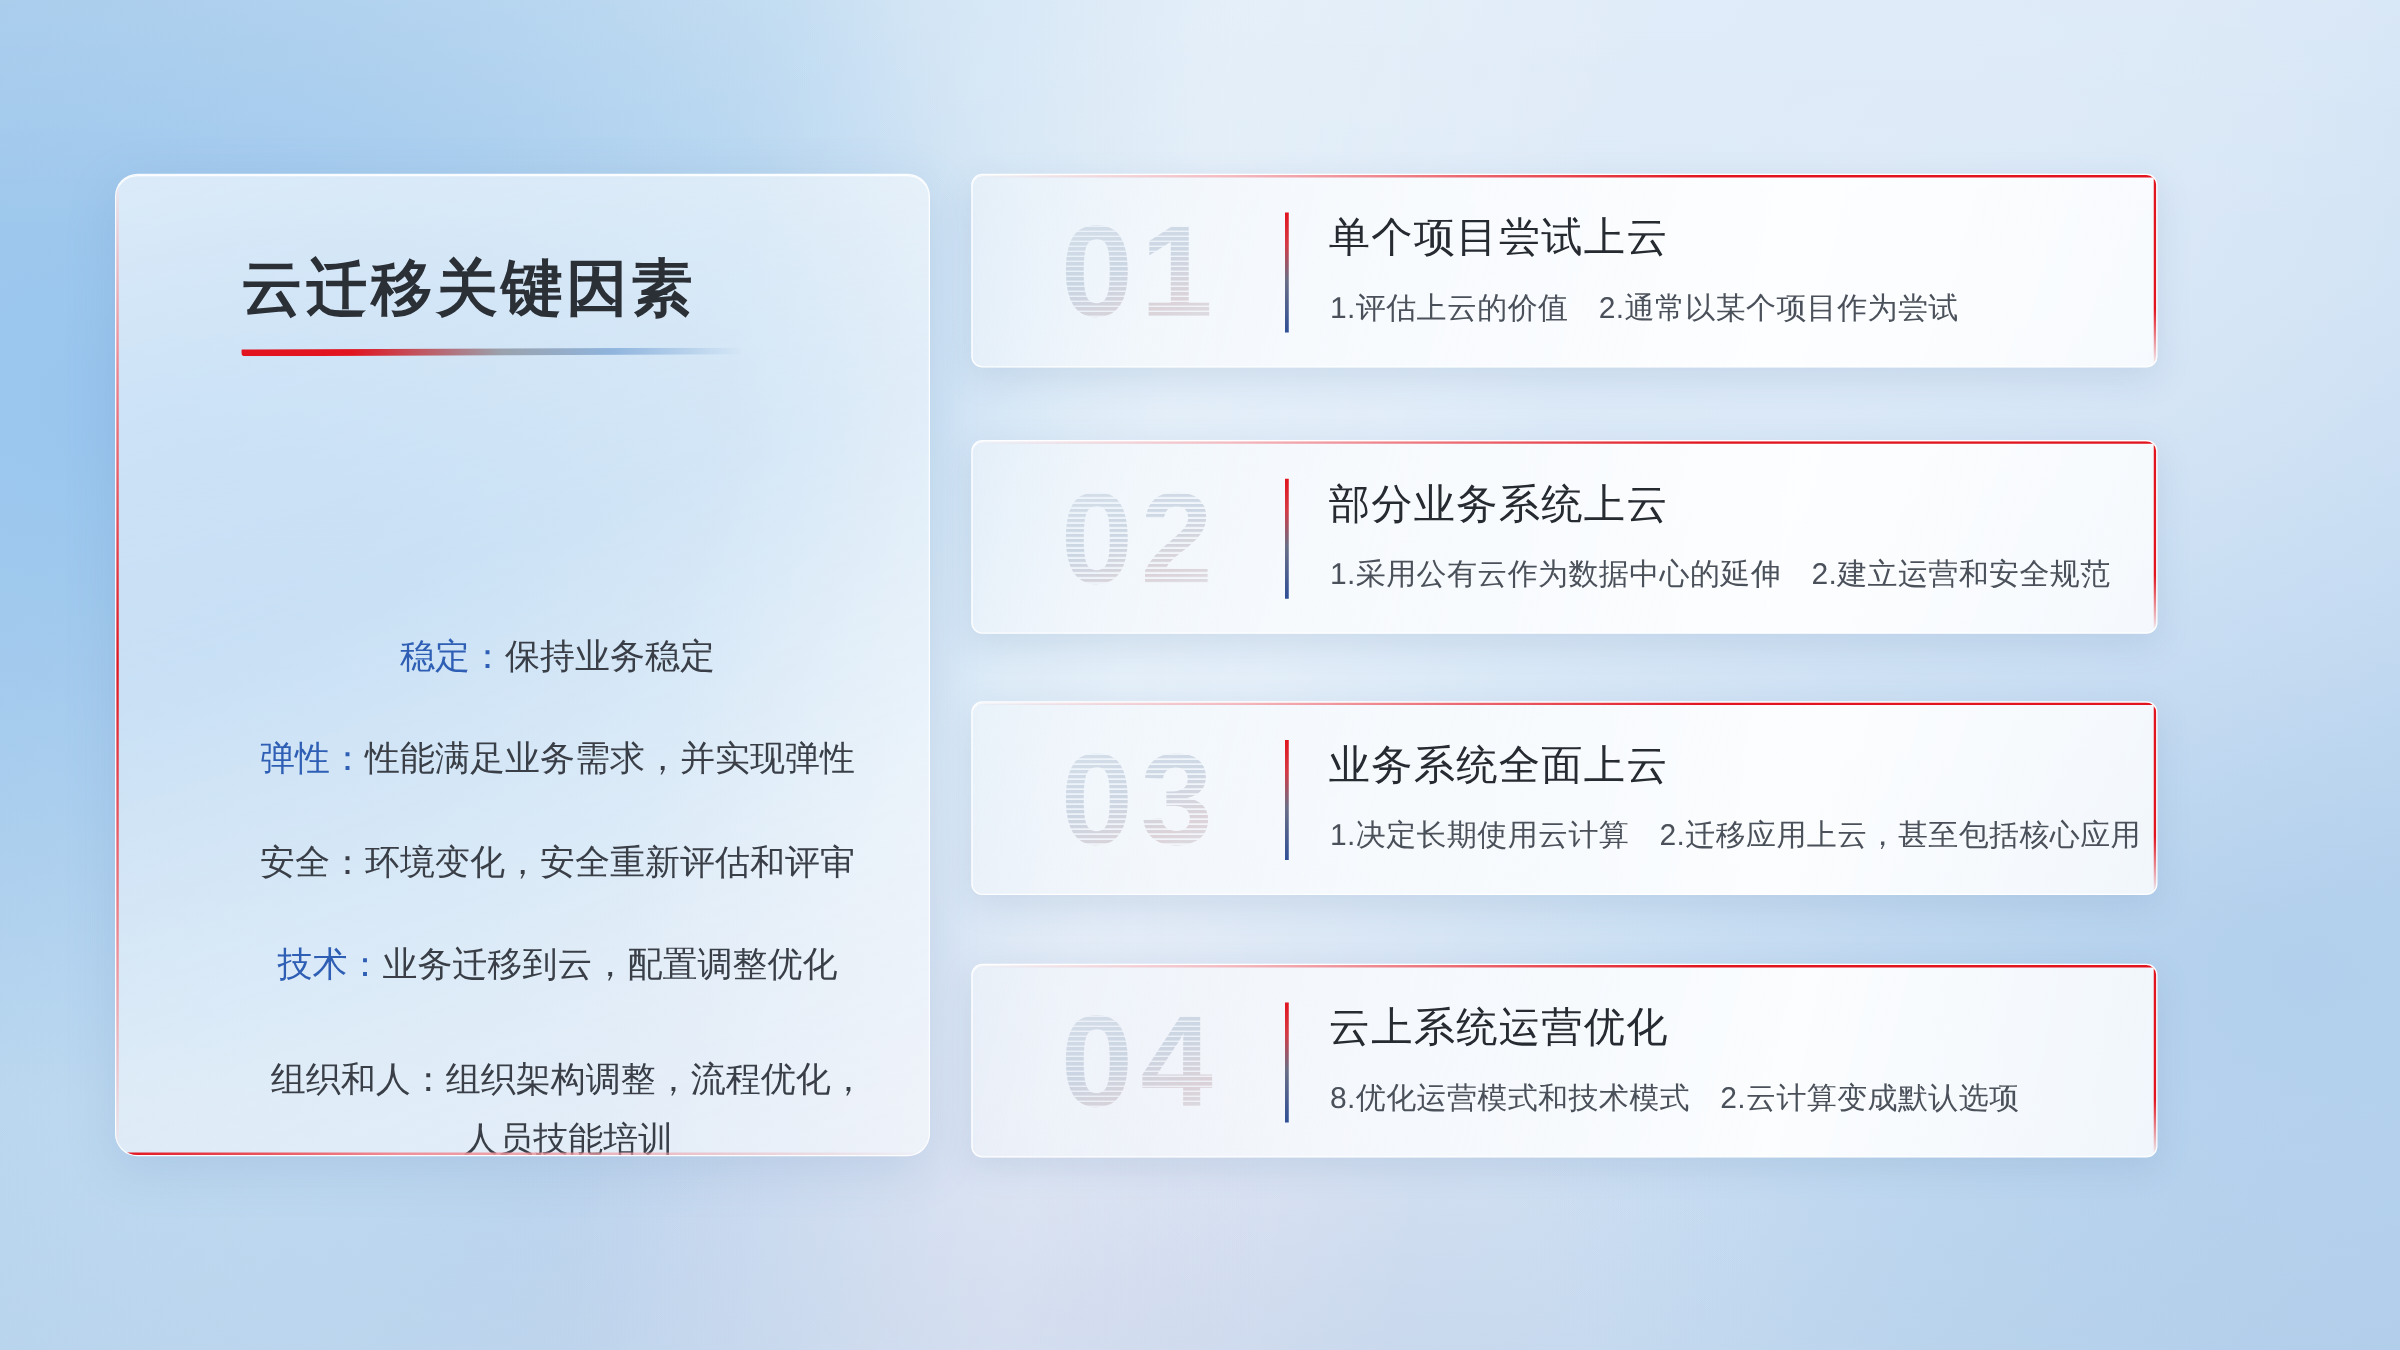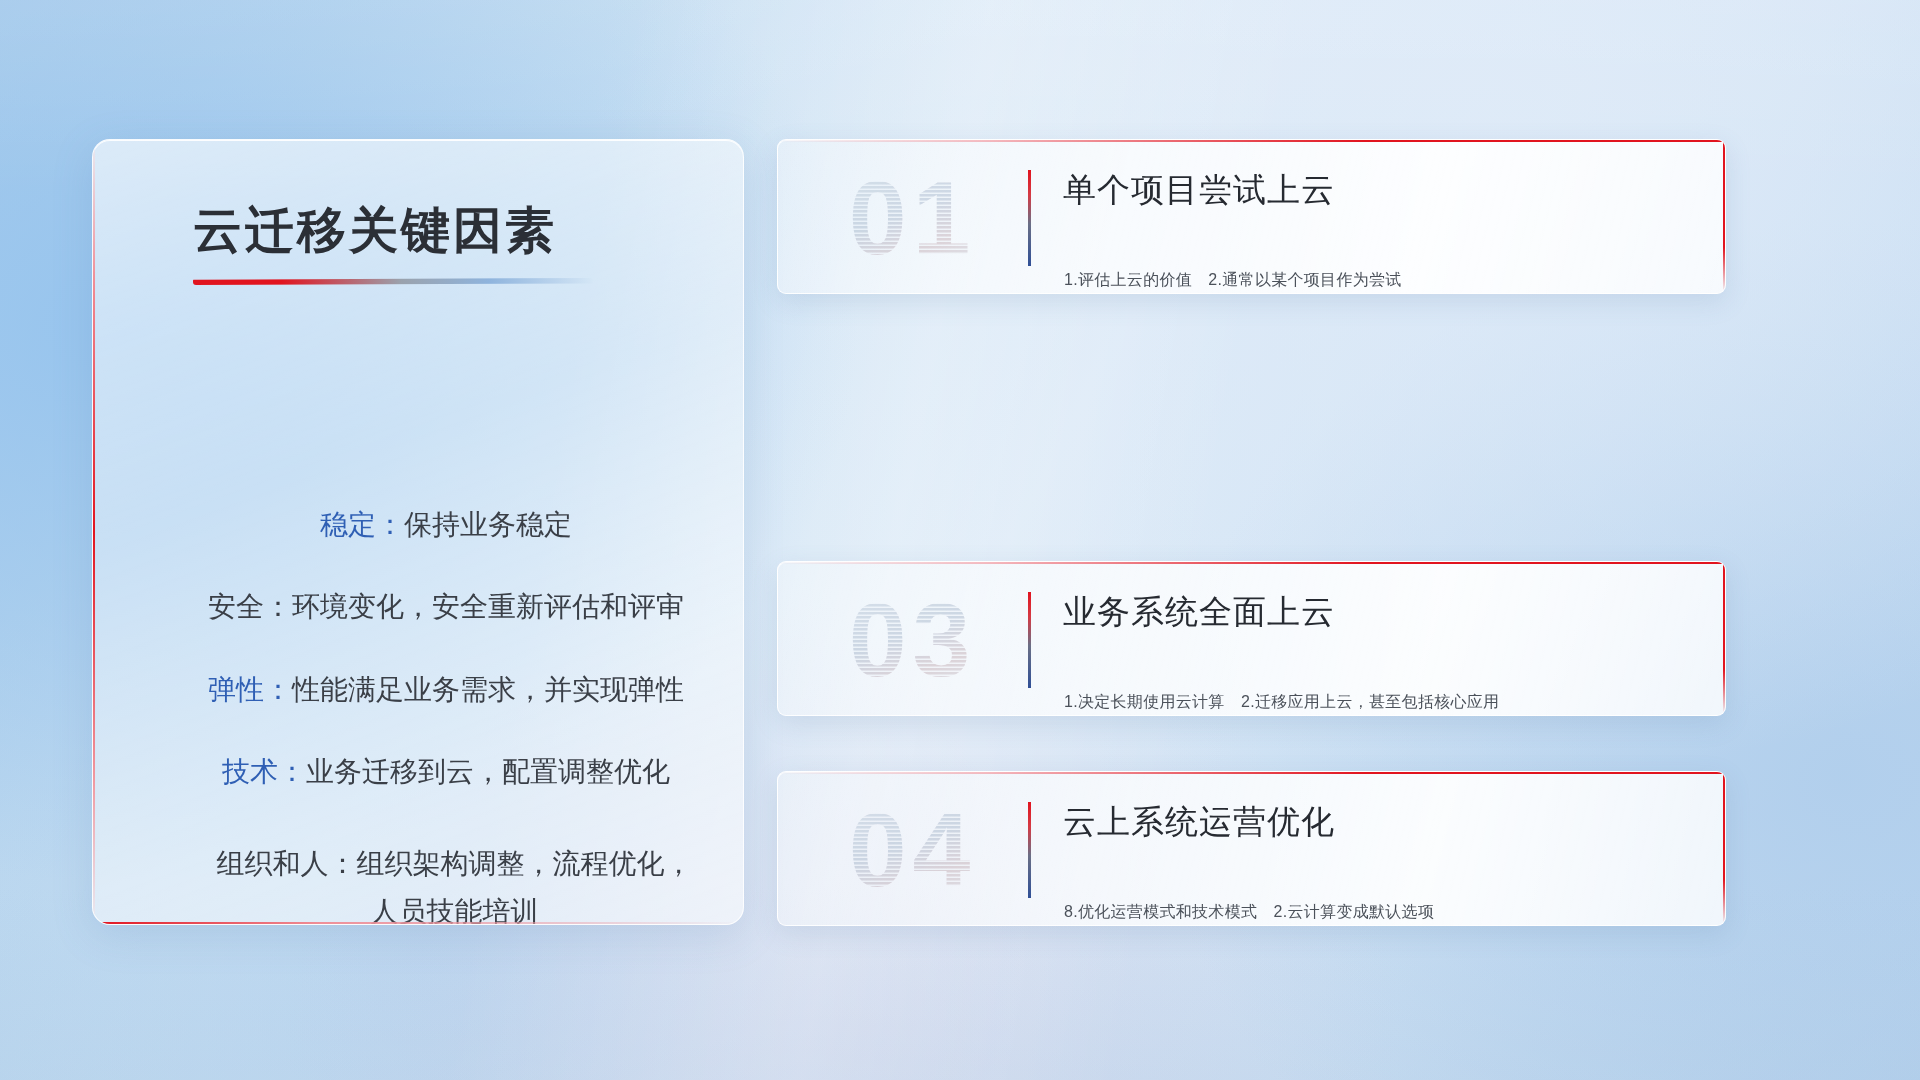--- a/index.html
+++ b/index.html
@@ -126,23 +126,22 @@
     background:linear-gradient(180deg,#e1141f 0%, #d53a44 26%, #6a6f86 56%, #2f4f96 100%);
   }
 
   .step-title {
     position:absolute; left:285px; top:28px;
     font-size:33px; font-weight:400; color:#262a31; letter-spacing:1px;
     white-space:nowrap;
   }
   .step-desc {
     position:absolute; left:286px; top:90px;
-    font-size:16px; color:#4b515a; letter-spacing:0.3px;
+    font-size:24px; color:#4b515a; letter-spacing:0.3px;
     white-space:nowrap;
-    margin-top:40px;
   }
 </style>
 </head>
 <body>
 
 <div class="bg"></div>
 <div class="bg-sheen"></div>
 <div class="bg-vignette"></div>
 
 <div class="stage">
@@ -151,25 +150,25 @@
     <div class="left-title">云迁移关键因素</div>
     <div class="title-rule"></div>
 
     <div class="left-list">
 
       <div class="list-row">
         <span class="lbl blue">稳定：</span><span class="val">保持业务稳定</span>
       </div>
 
       <div class="list-row">
+        <span class="lbl blue">弹性：</span><span class="val">性能满足业务需求，并实现弹性</span>
+      </div>
+
+      <div class="list-row">
         <span class="lbl dark">安全：</span><span class="val">环境变化，安全重新评估和评审</span>
-      </div>
-
-      <div class="list-row">
-        <span class="lbl blue">弹性：</span><span class="val">性能满足业务需求，并实现弹性</span>
       </div>
 
       <div class="list-row">
         <span class="lbl blue">技术：</span><span class="val">业务迁移到云，配置调整优化</span>
       </div>
 
       <div class="list-row row-wrap" style="white-space:normal;margin-left:17px;">
         <span class="lbl dark">组织和人：</span><span class="val">组织架构调整，流程优化，人员技能培训</span>
       </div>
 
@@ -178,20 +177,28 @@
 
   <div class="step step-1">
     <div class="step-num">
         <span>01</span>
       </div>
     <div class="step-bar"></div>
     <div class="step-title">单个项目尝试上云</div>
     <div class="step-desc">1.评估上云的价值　2.通常以某个项目作为尝试</div>
   </div>
 
+  <div class="step step-2">
+    <div class="step-num">
+        <span>02</span>
+      </div>
+    <div class="step-bar"></div>
+    <div class="step-title">部分业务系统上云</div>
+    <div class="step-desc">1.采用公有云作为数据中心的延伸　2.建立运营和安全规范</div>
+  </div>
 
   <div class="step step-3">
     <div class="step-num">
         <span>03</span>
       </div>
     <div class="step-bar"></div>
     <div class="step-title">业务系统全面上云</div>
     <div class="step-desc">1.决定长期使用云计算　2.迁移应用上云，甚至包括核心应用</div>
   </div>
 

